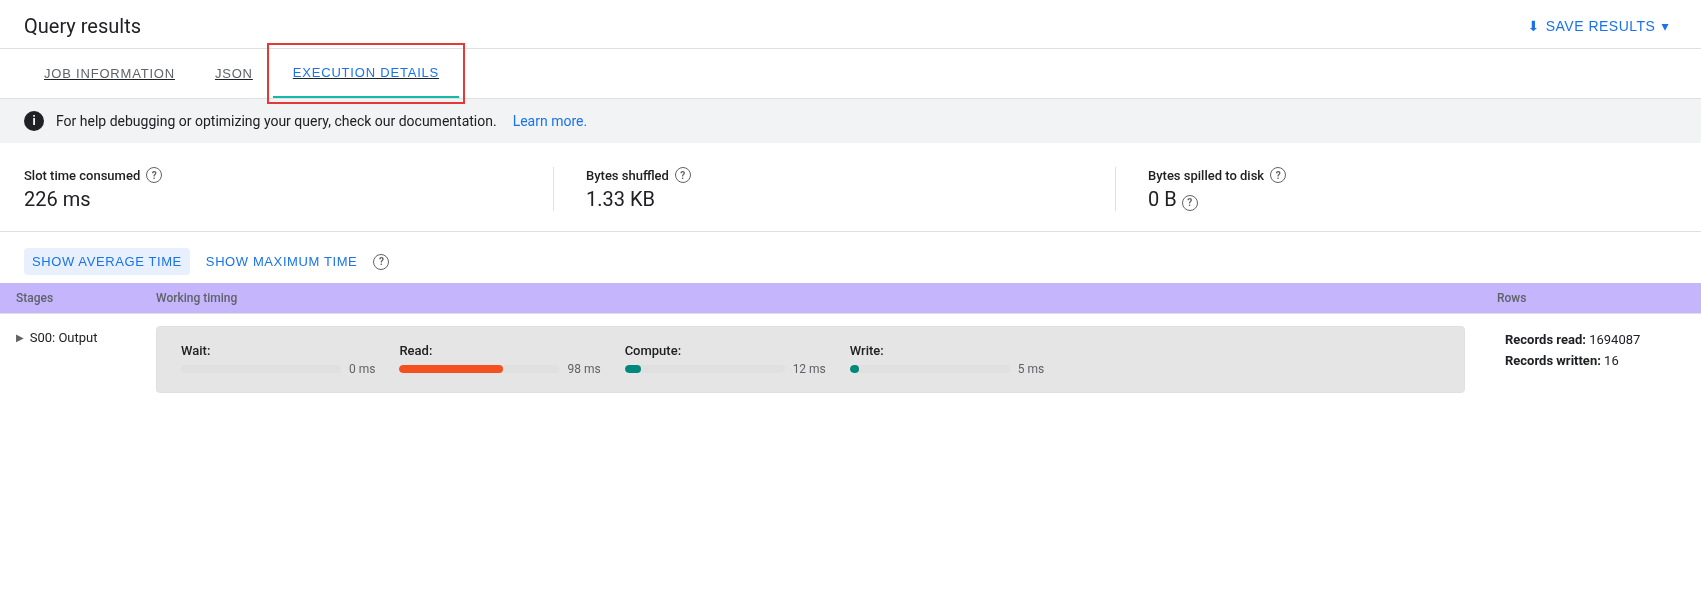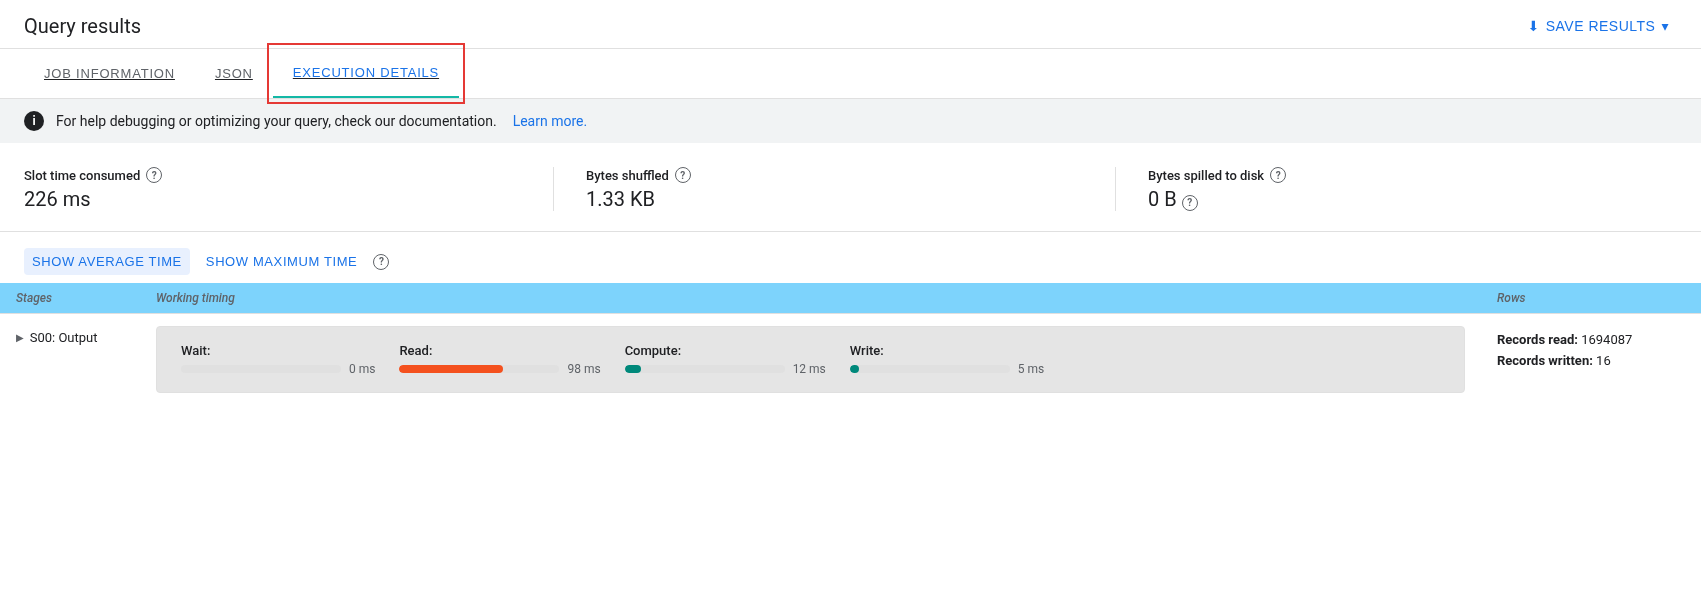--- a/index.html
+++ b/index.html
@@ -162,22 +162,21 @@
     .toggle-btn.active {
       background: #e8f0fe;
     }
 
     
     .stages-table {
       width: 100%;
       border-collapse: collapse;
     }
     .stages-table thead tr {
-      background: #7dd3fc;
-      font-style: italic;
+      background: #c4b5fd;
     }
     .stages-table th {
       text-align: left;
       padding: 8px 16px;
       font-size: 12px;
       font-weight: 500;
       color: #5f6368;
       border-bottom: 1px solid #e0e0e0;
     }
     .stages-table td {
@@ -248,20 +247,21 @@
       font-size: 12px;
       color: #5f6368;
       white-space: nowrap;
     }
 
     .rows-info {
       font-size: 13px;
       color: #202124;
       line-height: 1.6;
       padding-top: 8px;
+      margin-left: 8px;
     }
   </style>
 </head>
 <body>
 
 <div class="header">
   <h1 class="header-title">Query results</h1>
   <button class="save-results-btn">
     <span>⬇</span>
     <span>SAVE RESULTS</span>

